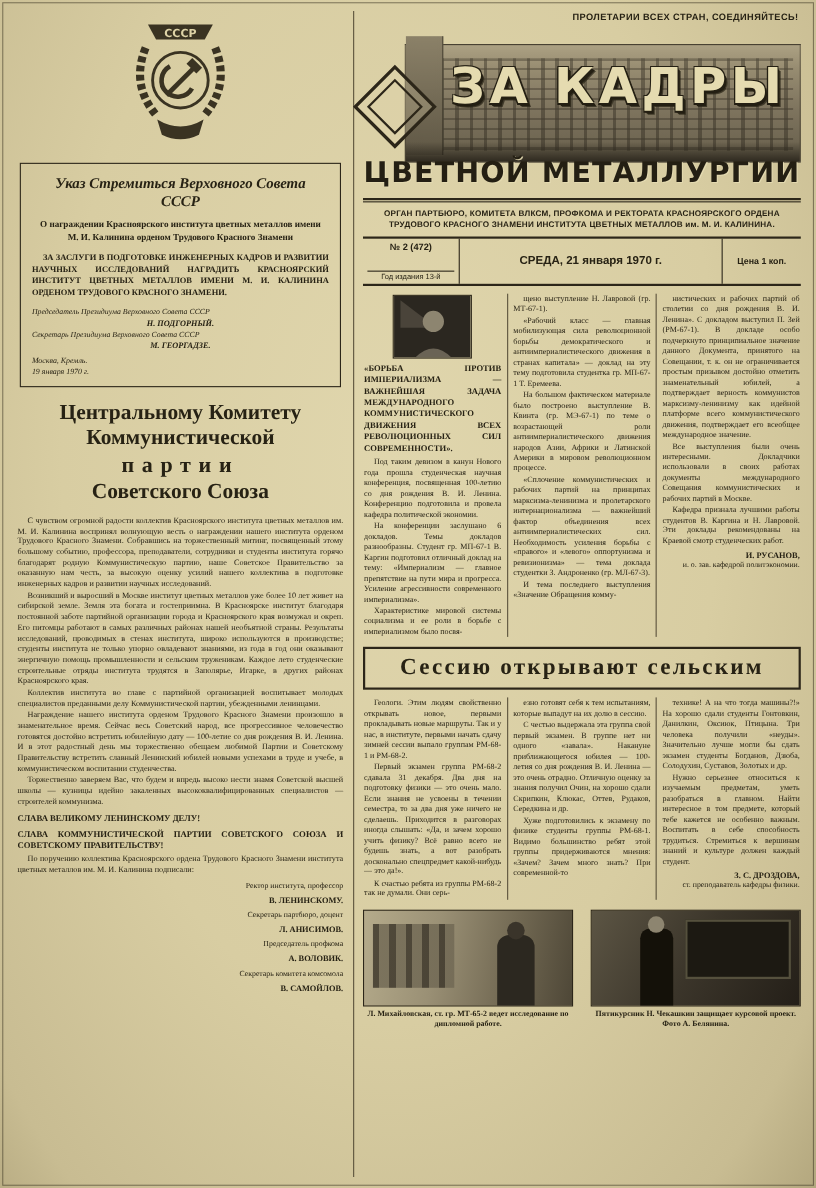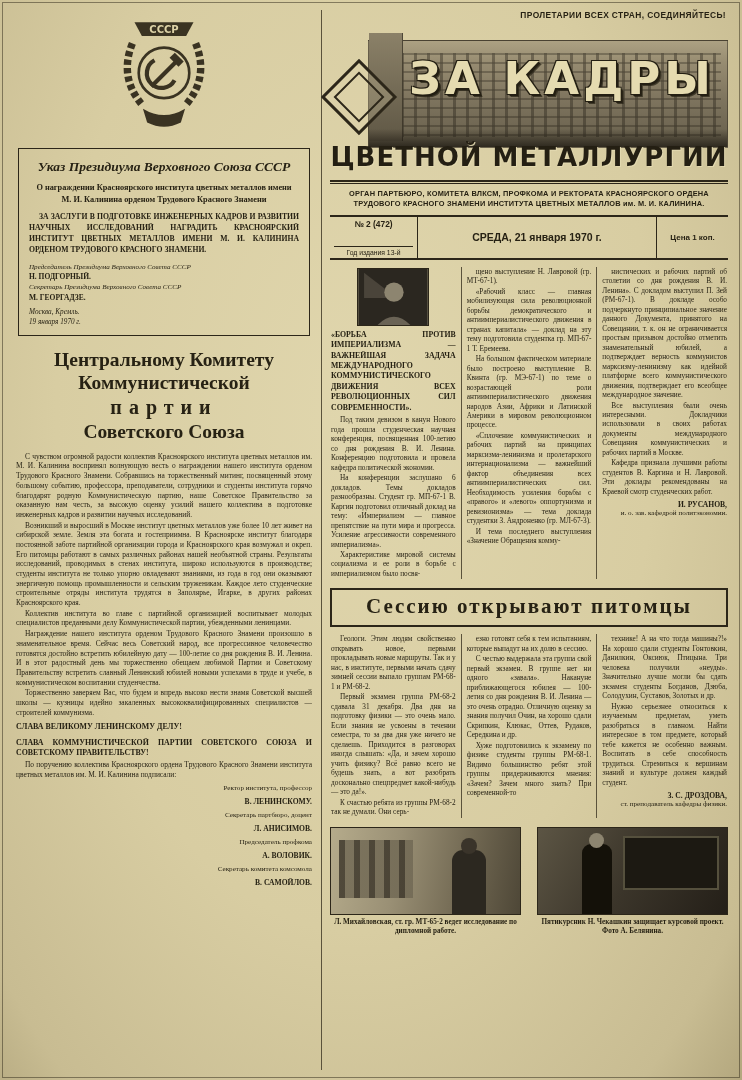--- a/index.html
+++ b/index.html
@@ -23,21 +23,21 @@
   .sig-role { font-size:7.1px; text-align:right; line-height:1.25; }
 
   
   .emblem { display:block; width:108px; height:118px; margin:4px auto 14px; }
   .decree { border:1.5px solid #2c2619; padding:9px 10px 8px; margin:0 2px 12px; }
   .decree-title { font-style:italic; font-weight:bold; font-size:13.5px; line-height:1.2; text-align:center; margin:1px 8px 7px; }
   .decree-sub { font-weight:bold; font-size:8.3px; line-height:1.4; text-align:center; margin:0 4px 7px; }
   .decree-body { font-weight:bold; font-size:7.7px; line-height:1.42; text-align:justify; text-indent:10px; margin-bottom:7px; }
   .decree-sig { margin-bottom:2px; }
   .decree-sig .role { font-size:7.1px; line-height:1.3; font-style:italic; }
-  .decree-sig .name { font-weight:bold; font-size:7.5px; text-align:left; }
+  .decree-sig .name { font-weight:bold; font-size:7.5px; text-align:center;font-style:italic; }
   .decree-meta { font-size:7.2px; font-style:italic; line-height:1.4; margin-top:5px; }
 
   .appeal-h { text-align:center; font-weight:bold; margin:2px 0 9px;font-family:Liberation Serif, serif; }
   .appeal-h span { display:block; }
   .appeal-h .big { font-size:19.5px; line-height:1.18; }
   .appeal-h .spaced { font-size:20px; letter-spacing:7px; line-height:1.3; }
   .left-col .bp { font-size:7.45px; }
 
   .slogan { font-weight:bold; font-size:7.9px; line-height:1.3; text-align:justify; margin:5px 0 2px; }
   .lsig { width:80%; margin:5px 0 0 auto; }
@@ -114,21 +114,21 @@
       <path d="M20 26 q-13 32 9 58" stroke="#3a3322" stroke-width="7" fill="none" stroke-dasharray="5 3"></path>
       <path d="M80 26 q13 32 -9 58" stroke="#3a3322" stroke-width="7" fill="none" stroke-dasharray="5 3"></path>
       <circle cx="50" cy="54" r="24" fill="none" stroke="#3a3322" stroke-width="2.5"></circle>
       <path d="M38 67 L61 44" stroke="#3a3322" stroke-width="4"></path>
       <rect x="56" y="38" width="12" height="7" fill="#3a3322" transform="rotate(45 62 41.5)"></rect>
       <path d="M41 42 a14 14 0 1 0 19 19" fill="none" stroke="#3a3322" stroke-width="4"></path>
       <path d="M30 88 q20 12 40 0 l-4 13 q-16 8 -32 0 z" fill="#3a3322"></path>
     </svg>
 
     <section class="decree">
-      <h2 class="decree-title">Указ Президиума Верховного Союза СССР</h2>
+      <h2 class="decree-title">Указ Стремиться Верховного Совета СССР</h2>
       <h3 class="decree-sub">О награждении Красноярского института цветных металлов имени М. И. Калинина орденом Трудового Красного Знамени</h3>
       <p class="decree-body">ЗА ЗАСЛУГИ В ПОДГОТОВКЕ ИНЖЕНЕРНЫХ КАДРОВ И РАЗВИТИИ НАУЧНЫХ ИССЛЕДОВАНИЙ НАГРАДИТЬ КРАСНОЯРСКИЙ ИНСТИТУТ ЦВЕТНЫХ МЕТАЛЛОВ ИМЕНИ М. И. КАЛИНИНА ОРДЕНОМ ТРУДОВОГО КРАСНОГО ЗНАМЕНИ.</p>
       <div class="decree-sig">
         <div class="role">Председатель Президиума Верховного Совета СССР</div>
         <div class="name">Н. ПОДГОРНЫЙ.</div>
       </div>
       <div class="decree-sig">
         <div class="role">Секретарь Президиума Верховного Совета СССР</div>
         <div class="name">М. ГЕОРГАДЗЕ.</div>
       </div>
@@ -223,21 +223,21 @@
       <div class="c3col">
         <p class="bp">нистических и рабочих партий об столетии со дня рождения В. И. Ленина». С докладом выступил П. Зей (РМ-67-1). В докладе особо подчеркнуто принципиальное значение данного Документа, принятого на Совещании, т. к. он не ограничивается простым призывом достойно отметить знаменательный юбилей, а подтверждает верность коммунистов марксизму-ленинизму как идейной платформе всего коммунистического движения, подтверждает его всеобщее международное значение.</p>
         <p class="bp">Все выступления были очень интересными. Докладчики использовали в своих работах документы международного Совещания коммунистических и рабочих партий в Москве.</p>
         <p class="bp">Кафедра признала лучшими работы студентов В. Каргина и Н. Лавровой. Эти доклады рекомендованы на Краевой смотр студенческих работ.</p>
         <div class="sig-name">И. РУСАНОВ,</div>
         <div class="sig-role">и. о. зав. кафедрой политэкономии.</div>
       </div>
     </section>
 
     <section>
-      <div class="geo-box">Сессию открывают питомцы</div>
+      <div class="geo-box">Сессию открывают сельским</div>
       <div class="columns3">
         <div class="c3col">
           <p class="bp">Геологи. Этим людям свойственно открывать новое, первыми прокладывать новые маршруты. Так и у нас, в институте, первыми начать сдачу зимней сессии выпало группам РМ-68-1 и РМ-68-2.</p>
           <p class="bp">Первый экзамен группа РМ-68-2 сдавала 31 декабря. Два дня на подготовку физики — это очень мало. Если знания не усвоены в течении семестра, то за два дня уже ничего не сделаешь. Приходится в разговорах иногда слышать: «Да, и зачем хорошо учить физику? Всё равно всего не будешь знать, а вот разобрать досконально спецпредмет какой-нибудь — это да!».</p>
           <p class="bp">К счастью ребята из группы РМ-68-2 так не думали. Они серь-</p>
         </div>
         <div class="c3col">
           <p class="bp">езно готовят себя к тем испытаниям, которые выпадут на их долю в сессию.</p>
           <p class="bp">С честью выдержала эта группа свой первый экзамен. В группе нет ни одного «завала». Накануне приближающегося юбилея — 100-летия со дня рождения В. И. Ленина — это очень отрадно. Отличную оценку за знания получил Очин, на хорошо сдали Скрипкин, Клюкас, Оттев, Рудаков, Середкина и др.</p>
           <p class="bp">Хуже подготовились к экзамену по физике студенты группы РМ-68-1. Видимо большинство ребят этой группы придерживаются мнения: «Зачем? Зачем много знать? При современной-то</p>

